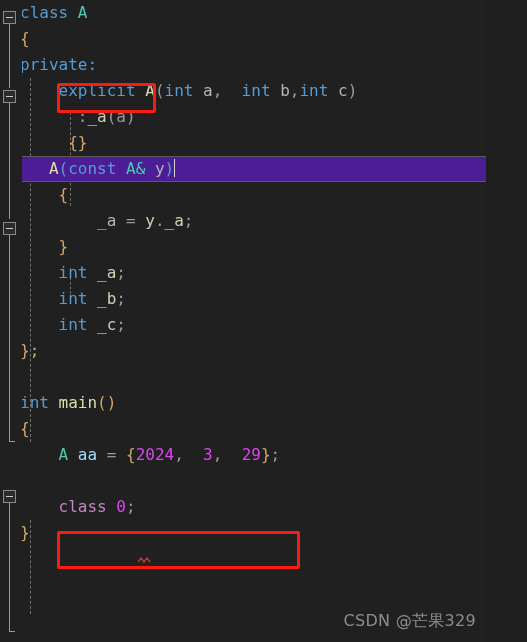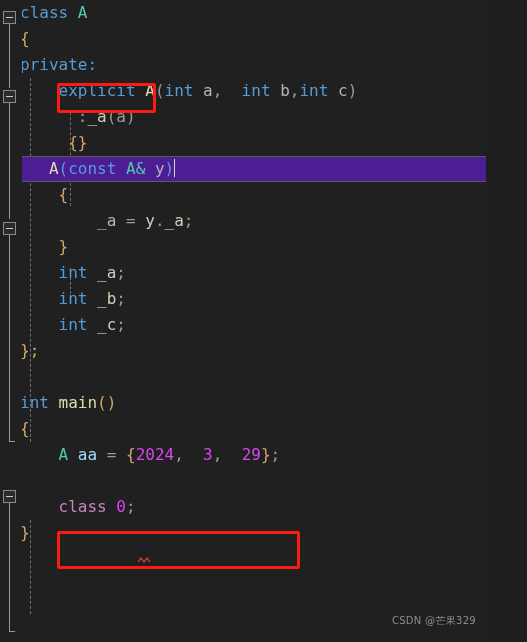--- a/index.html
+++ b/index.html
@@ -136,21 +136,21 @@
     position: absolute;
     z-index: 6;
   }
 
   
   .watermark {
     position: absolute;
     right: 10px;
     bottom: 8px;
     color: #8d8d8d;
-    font-size: 10px;
+    font-size: 16px;
     font-family: "DejaVu Sans", "Liberation Sans", sans-serif;
     z-index: 7;
     letter-spacing: 0.3px;
   }
 </style>
 </head>
 <body>
 
 <div id="editor">
 

